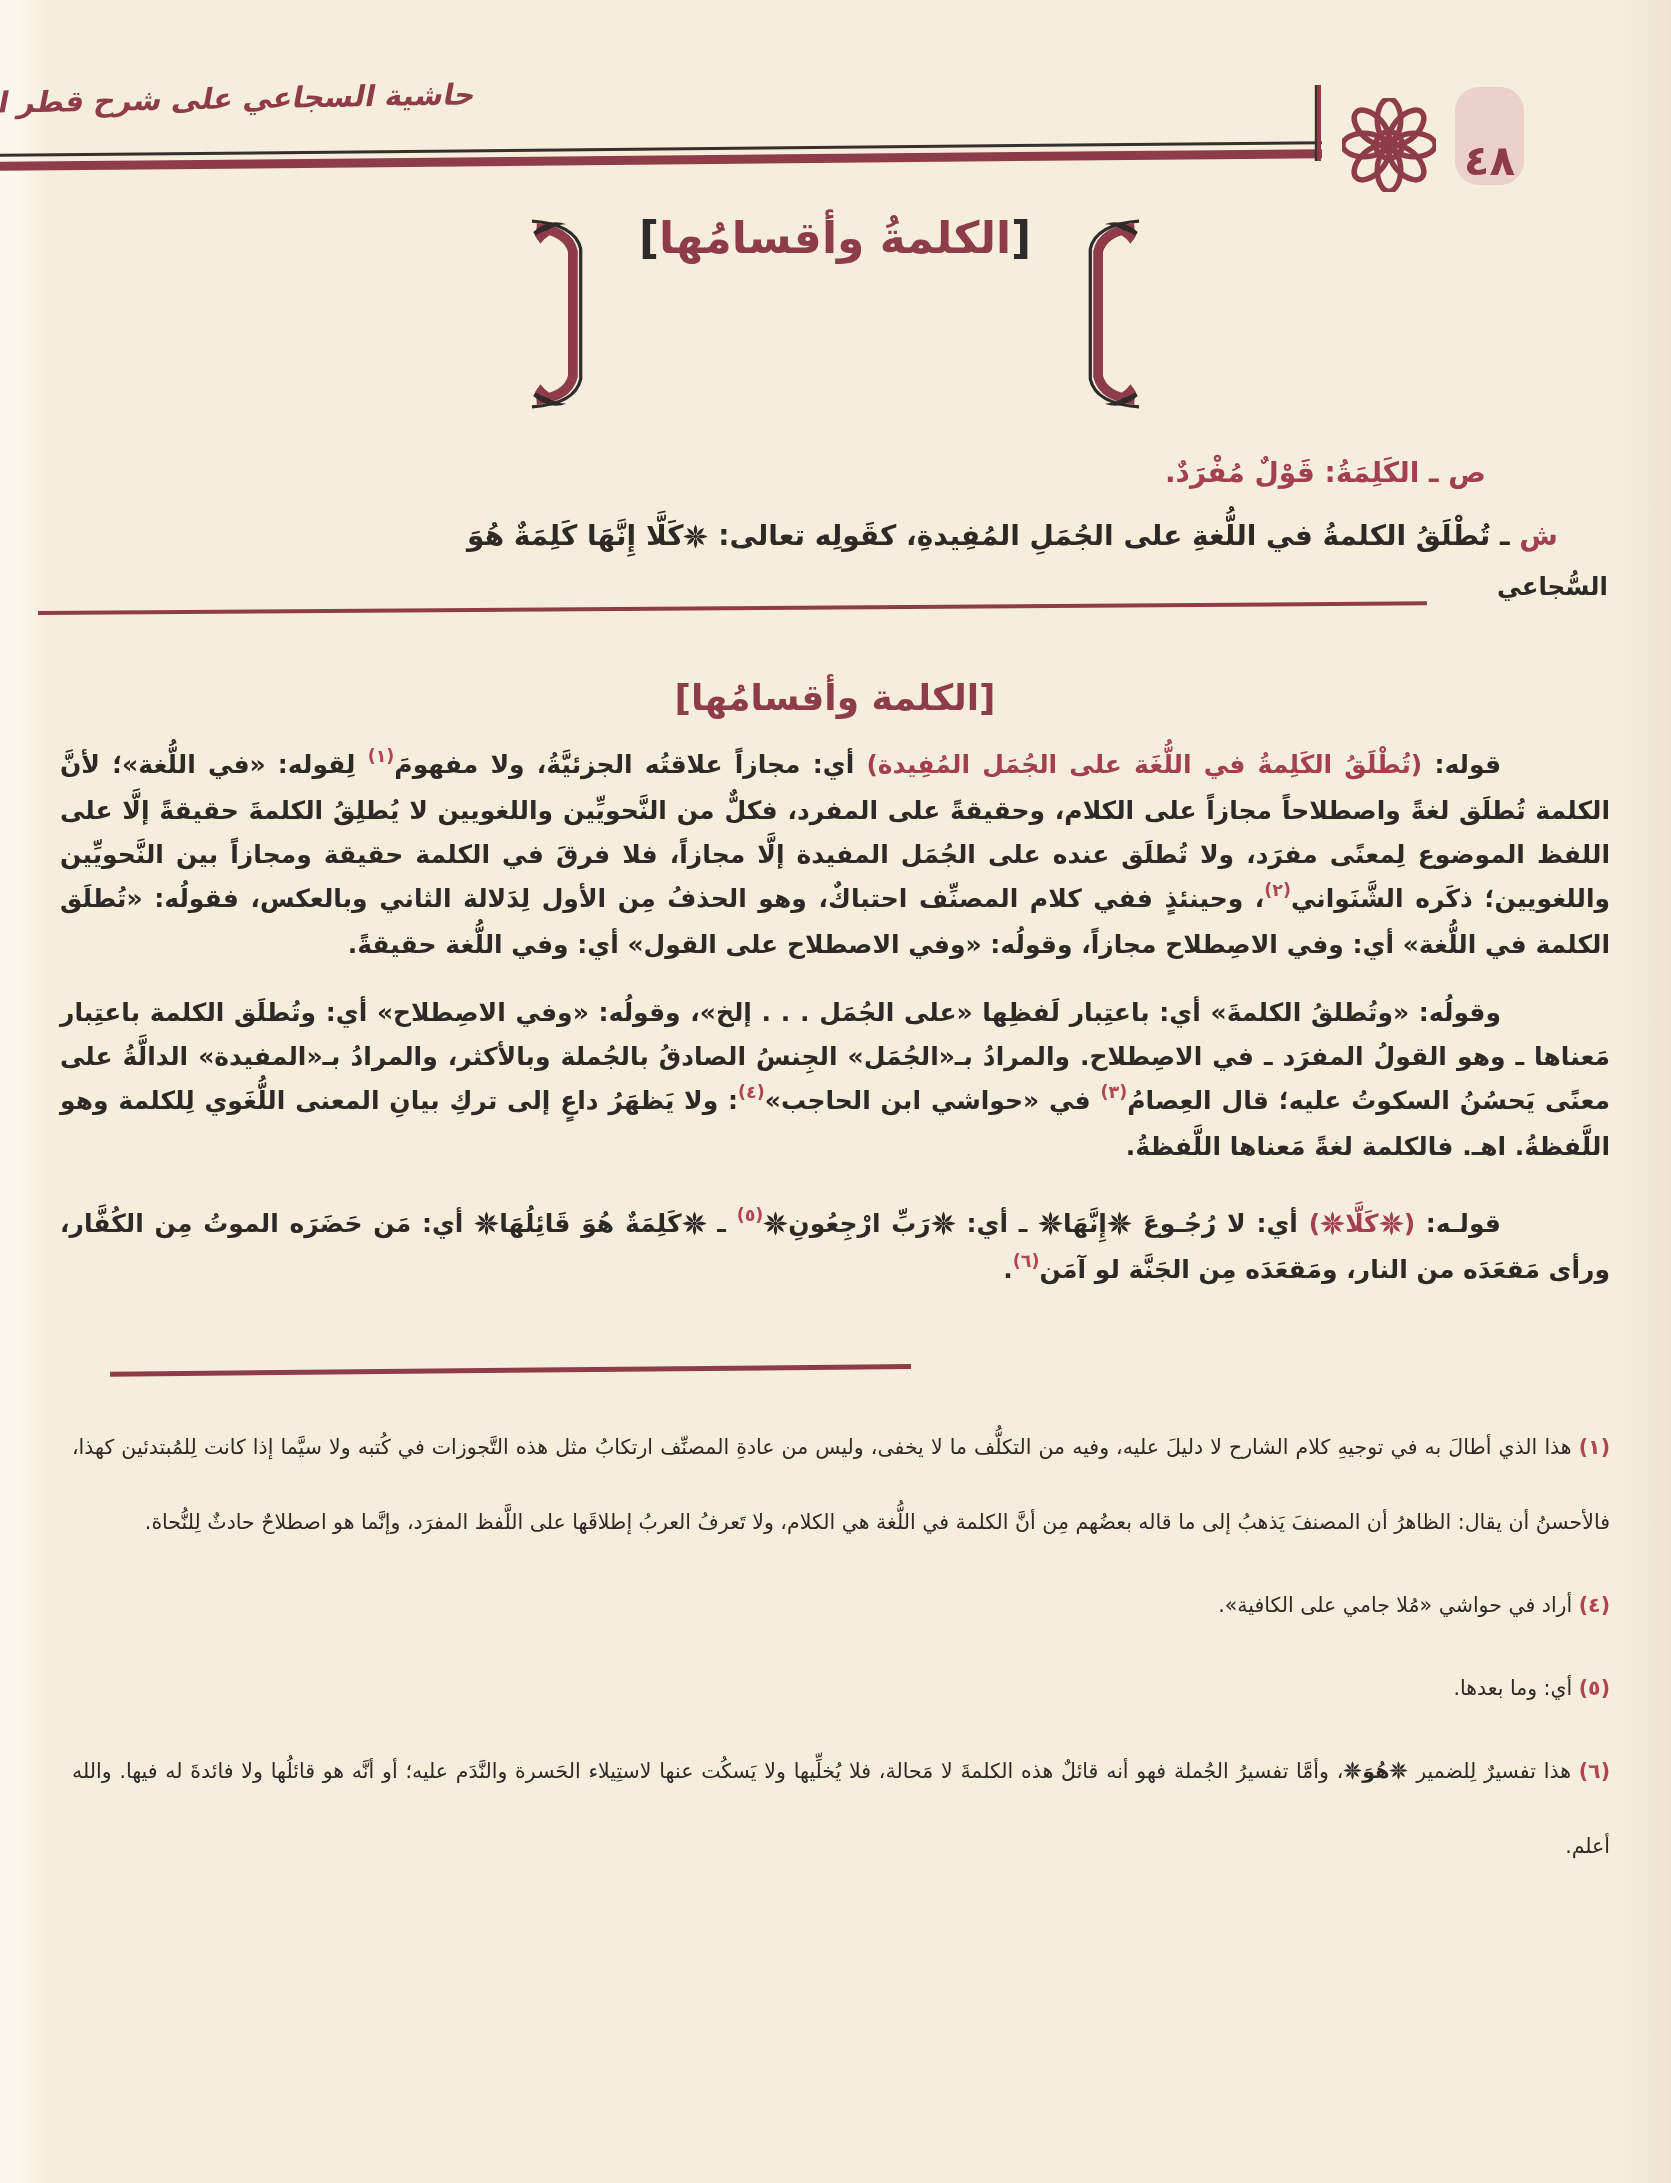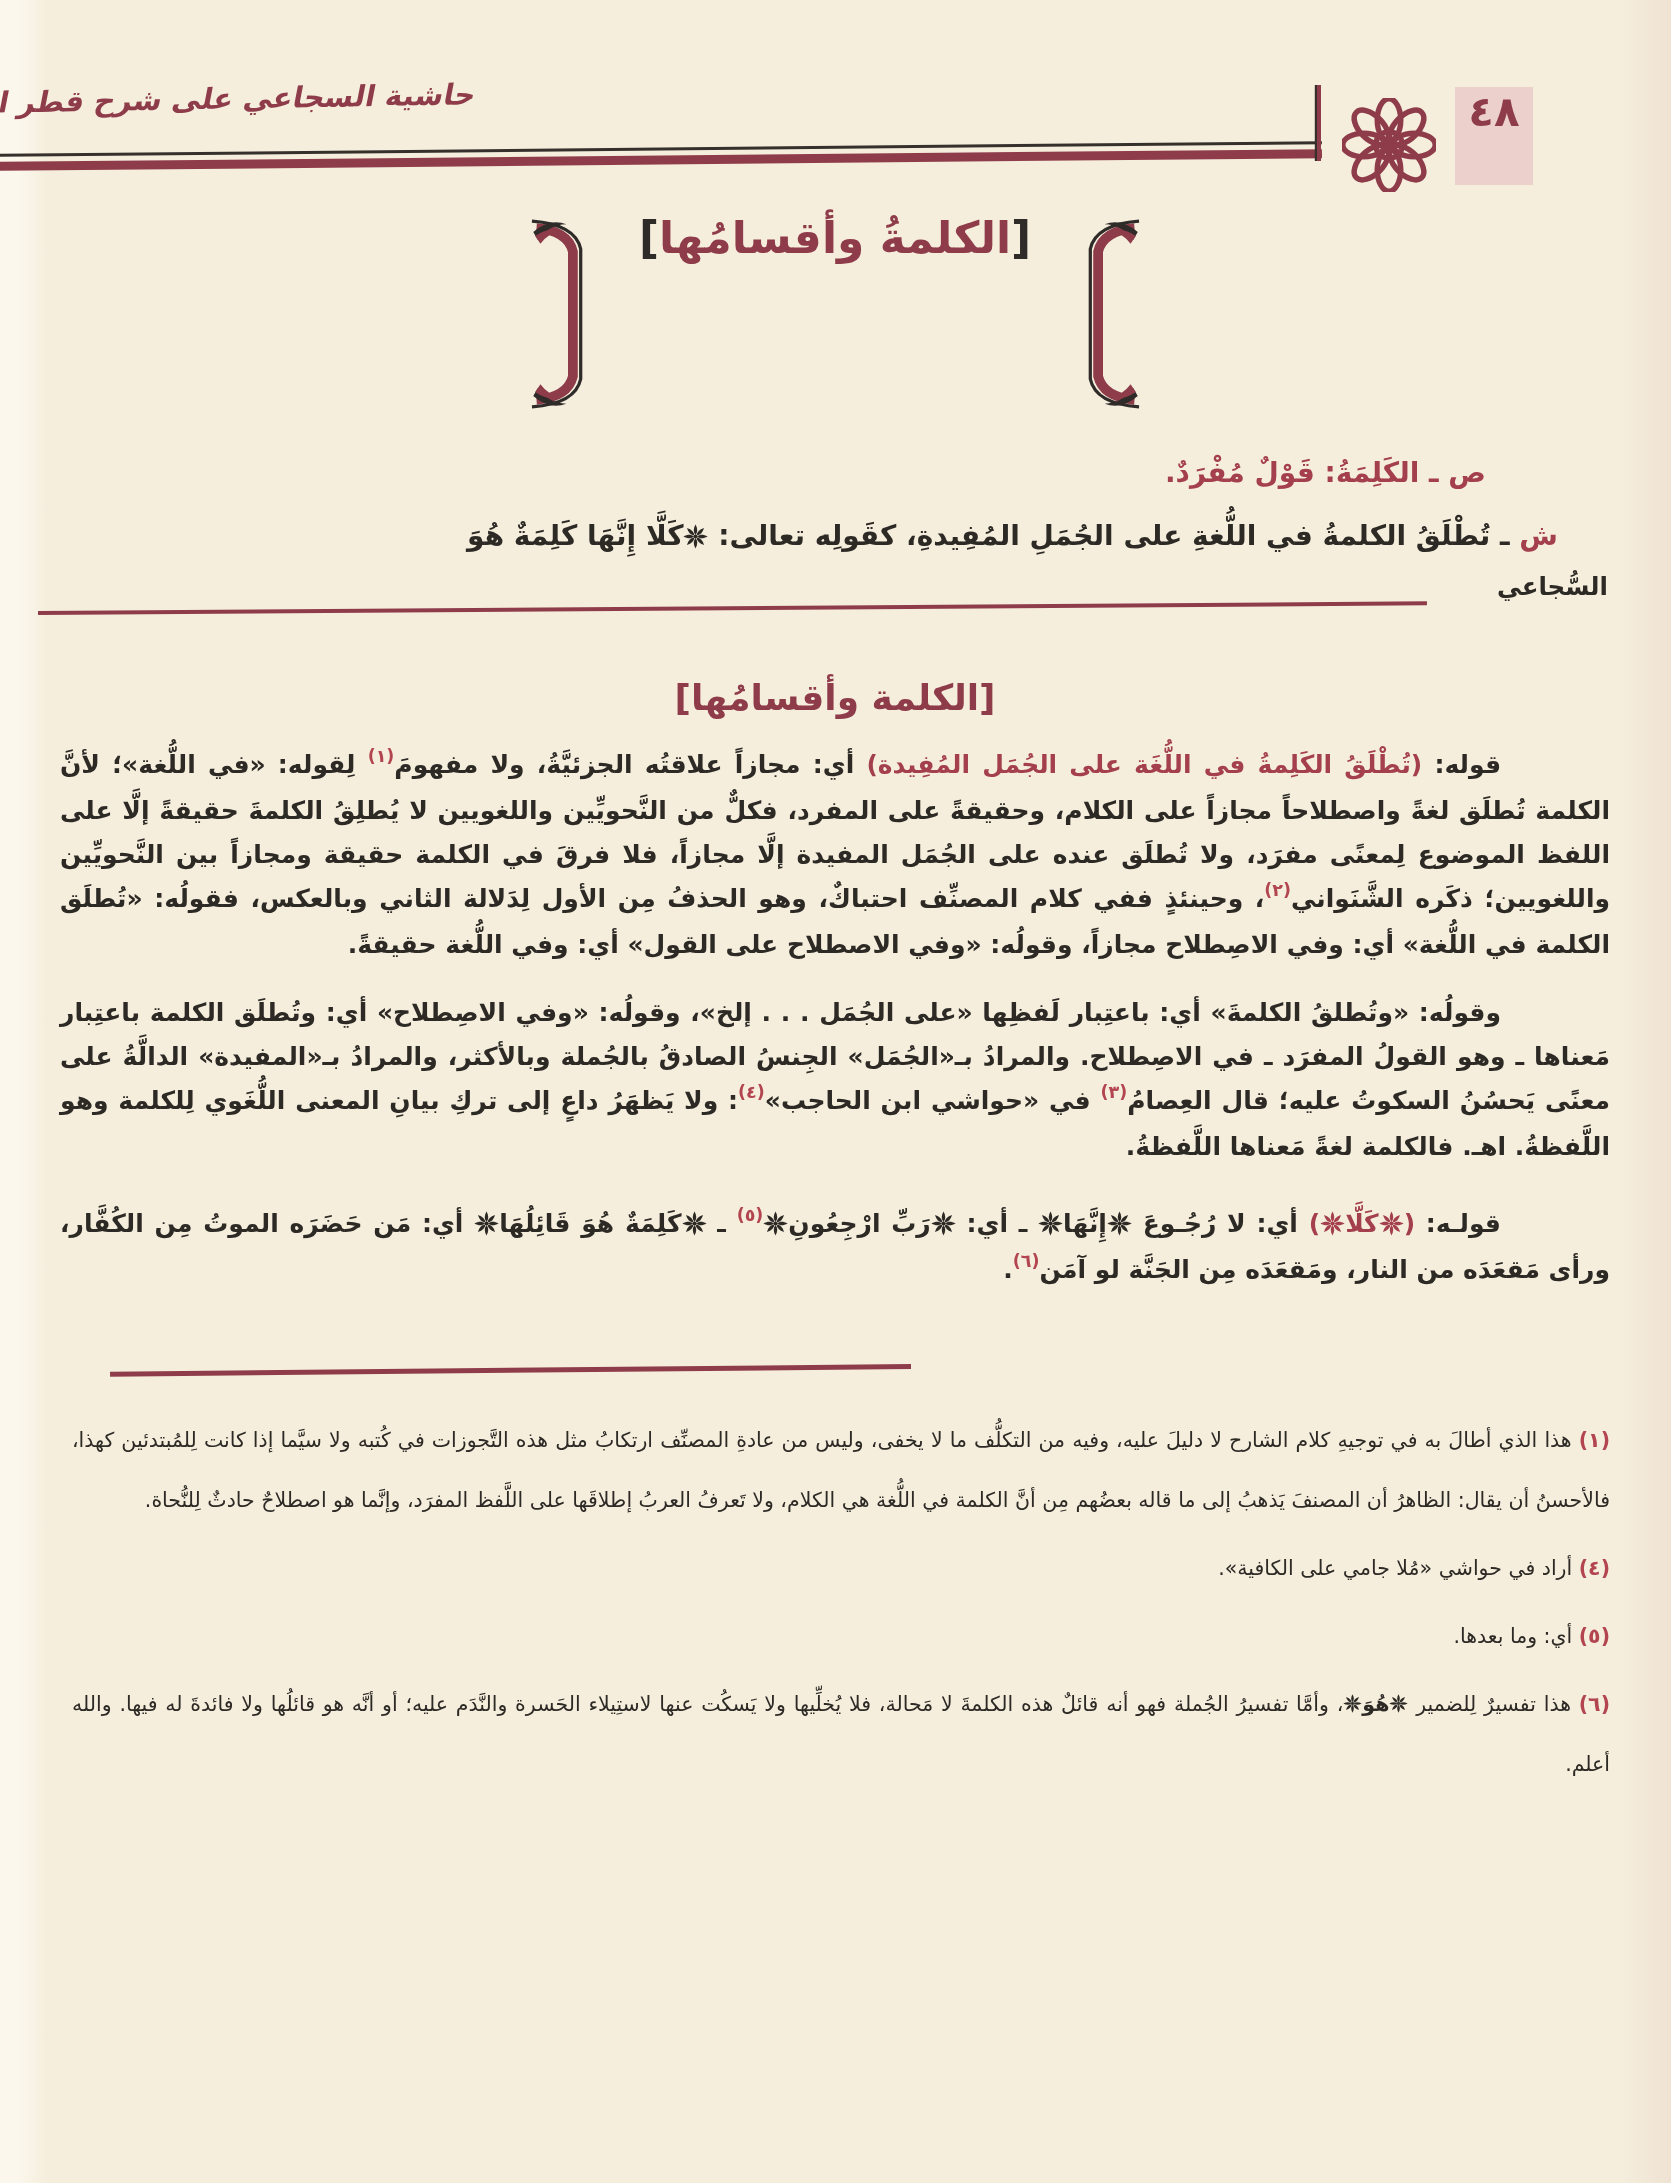--- a/index.html
+++ b/index.html
@@ -36,23 +36,23 @@
   .header-rule{position:absolute;left:-13px;top:154px;width:1336px;transform:rotate(-0.55deg);transform-origin:left center;}
   .header-rule .black-line{height:3.1px;background:#35302c;}
   .header-rule .gap-line{height:4.8px;}
   .header-rule .maroon-line{height:8.7px;background:var(--maroon);}
   .header-vline{
     position:absolute;left:1318px;top:85px;height:76px;width:3.9px;
     background:var(--maroon);box-shadow:-2.2px 0 0 0 #35302c;
   }
   .hdr-rosette{position:absolute;left:1343px;top:98px;width:94px;height:94px;color:var(--maroon);}
   .page-num-box{
-    position:absolute;left:1456px;top:87px;width:78px;height:98px;
+    position:absolute;left:1456px;top:87px;width:69px;height:98px;
     background:var(--pink);
-    display:flex;align-items:flex-start;justify-content:center;
+    display:flex;align-items:flex-end;justify-content:center;border-radius:24px;
   }
   .page-num{font-size:42px;font-weight:bold;color:var(--maroon);}
 
   
   .title-frame{
     position:relative;width:611px;height:196px;margin:24px auto 0;
     display:flex;justify-content:center;
   }
   .tf-bracket{position:absolute;top:0;height:196px;width:65px;color:var(--maroon);}
   .tf-bracket.right{right:0;}
@@ -112,21 +112,21 @@
 
   
   .footnote-area{margin:0 61px;}
   .fn-rule{
     margin-top:70px;margin-right:699px;margin-left:50px;height:4.8px;
     background:var(--maroon);
     transform:rotate(-0.55deg);transform-origin:right center;
   }
   .footnotes{margin-top:41px;}
   .fn{
-    font-size:20.5px;line-height:60px;text-align:justify;color:var(--ink);margin-left:12px;
+    font-size:20.5px;line-height:75px;text-align:justify;color:var(--ink);margin-left:12px;
   }
   .fn + .fn{margin-top:7.9px;}
   .fn-num{color:var(--fnred);font-weight:bold;}
   .fn .verse{font-weight:bold;}
 </style>
 </head>
 <body>
 
 <svg width="0" height="0" style="position:absolute" aria-hidden="true">
   <defs>

